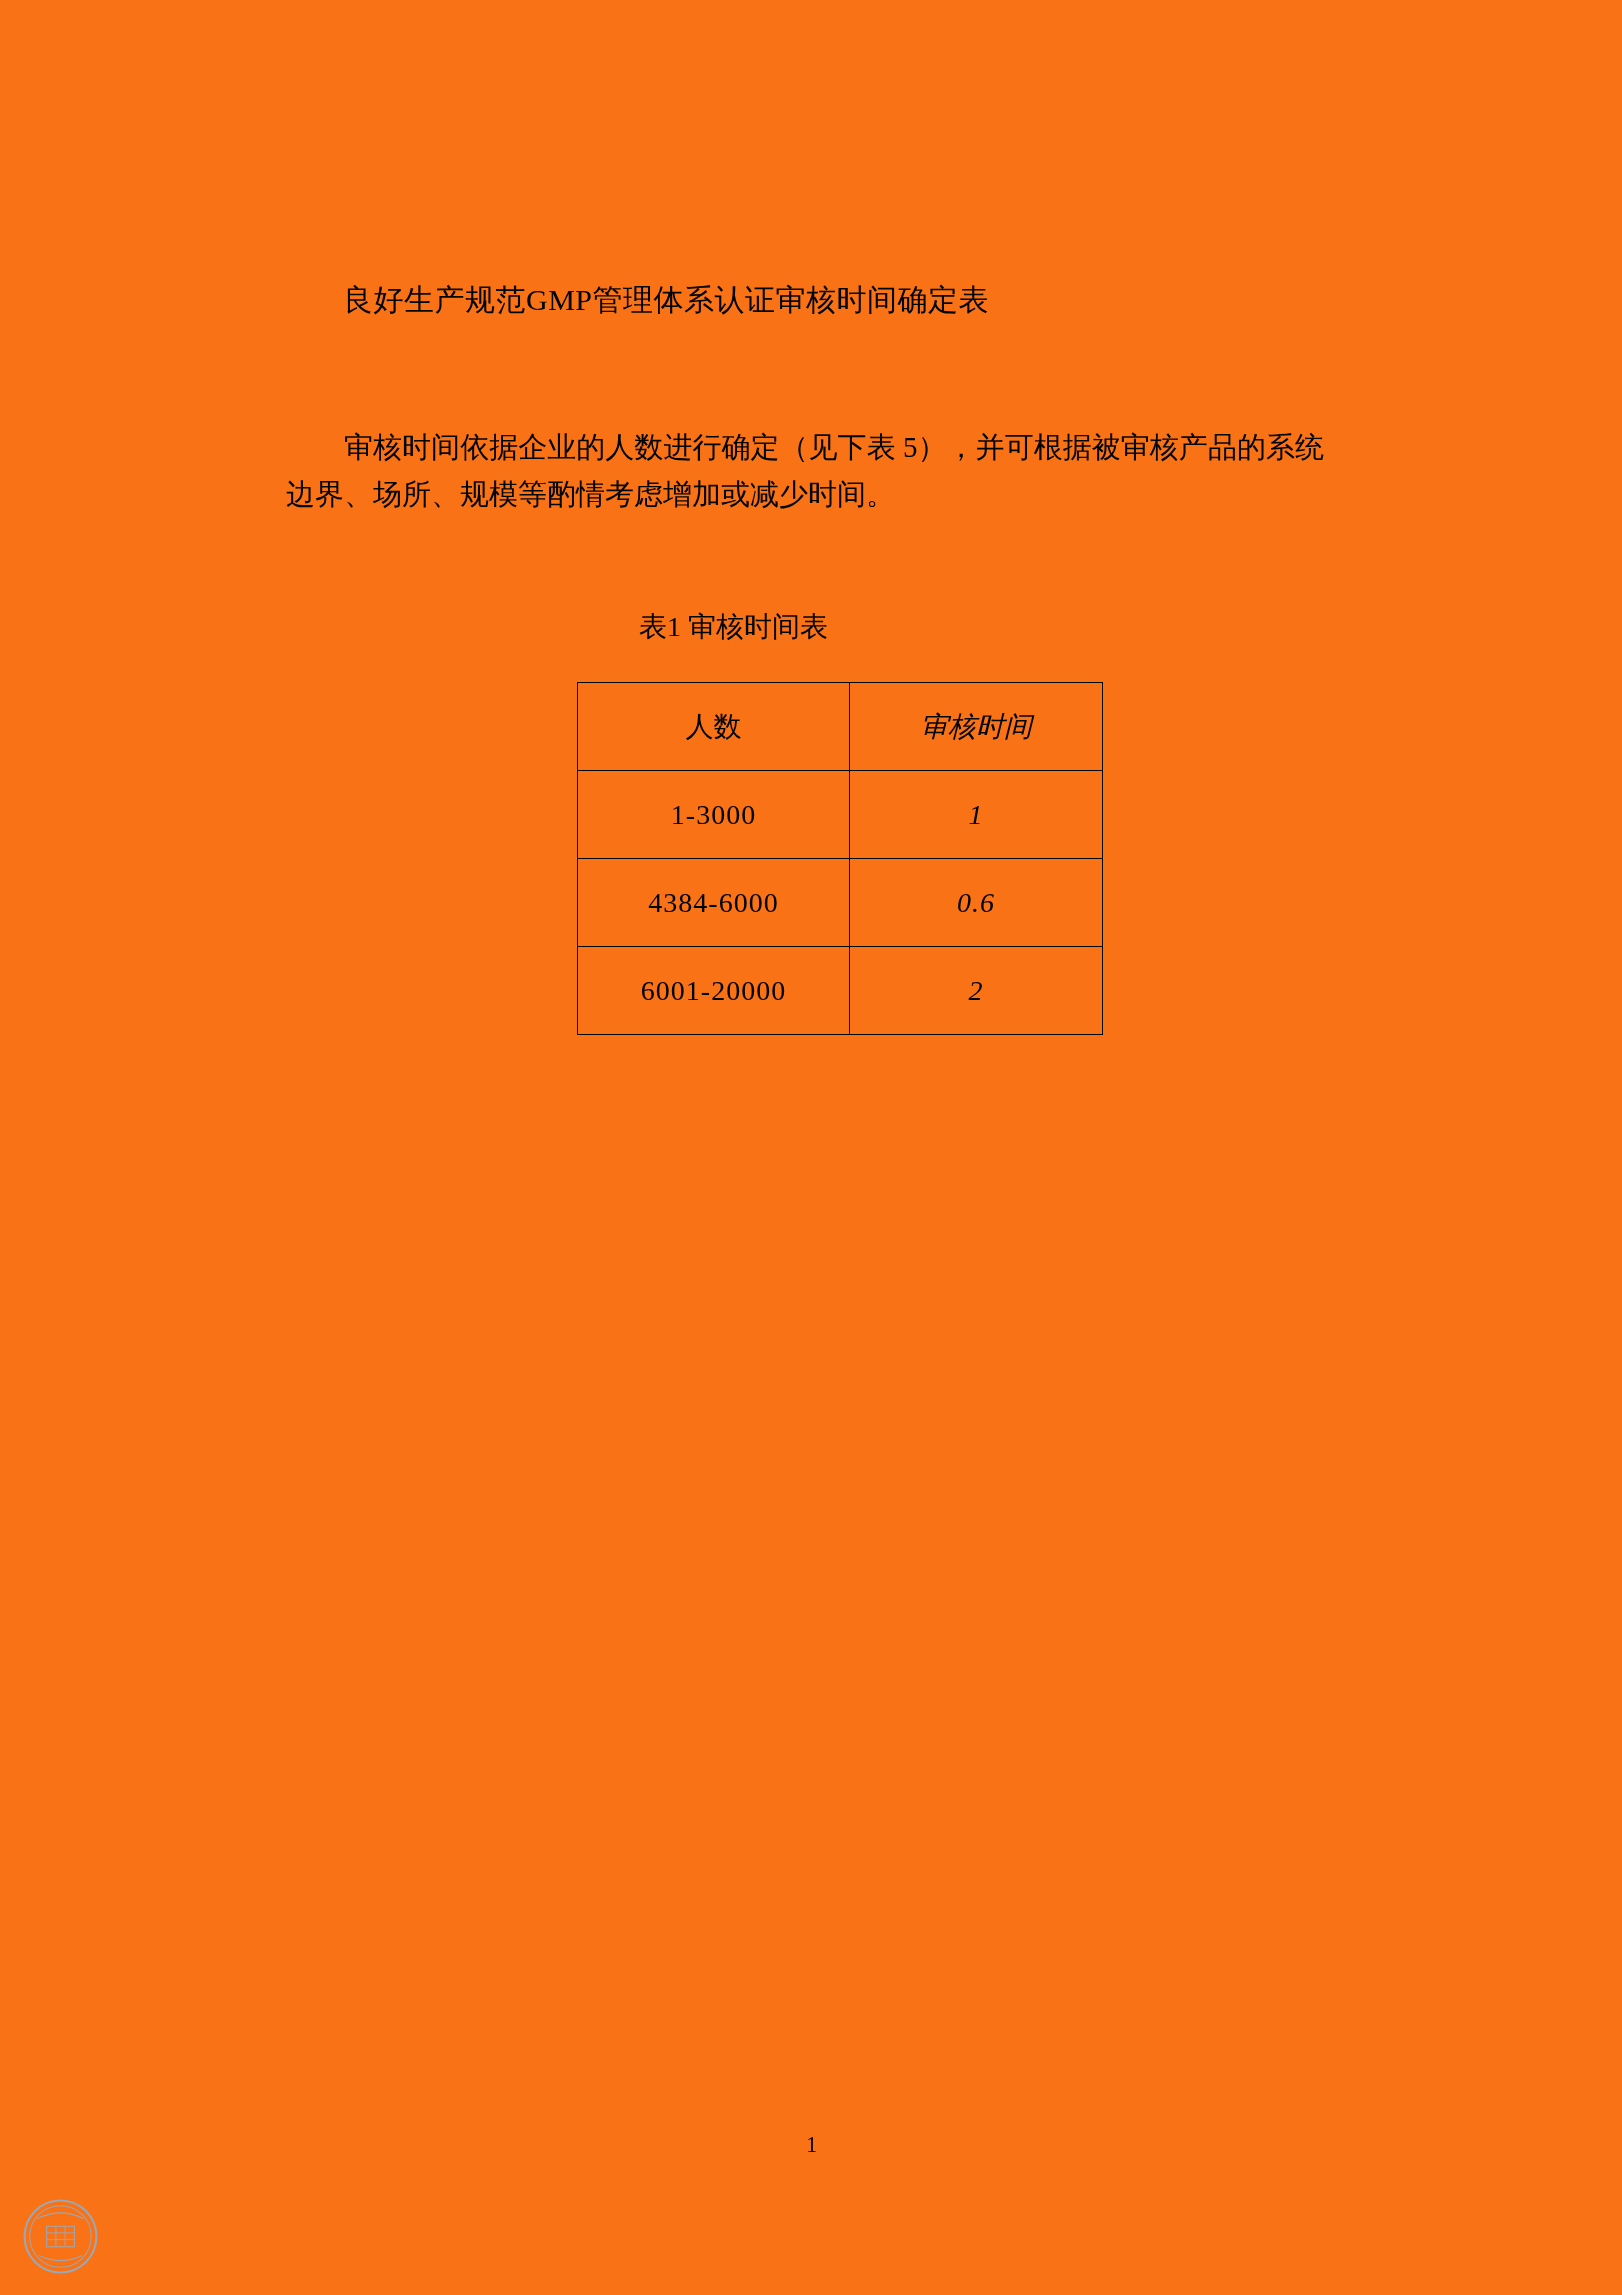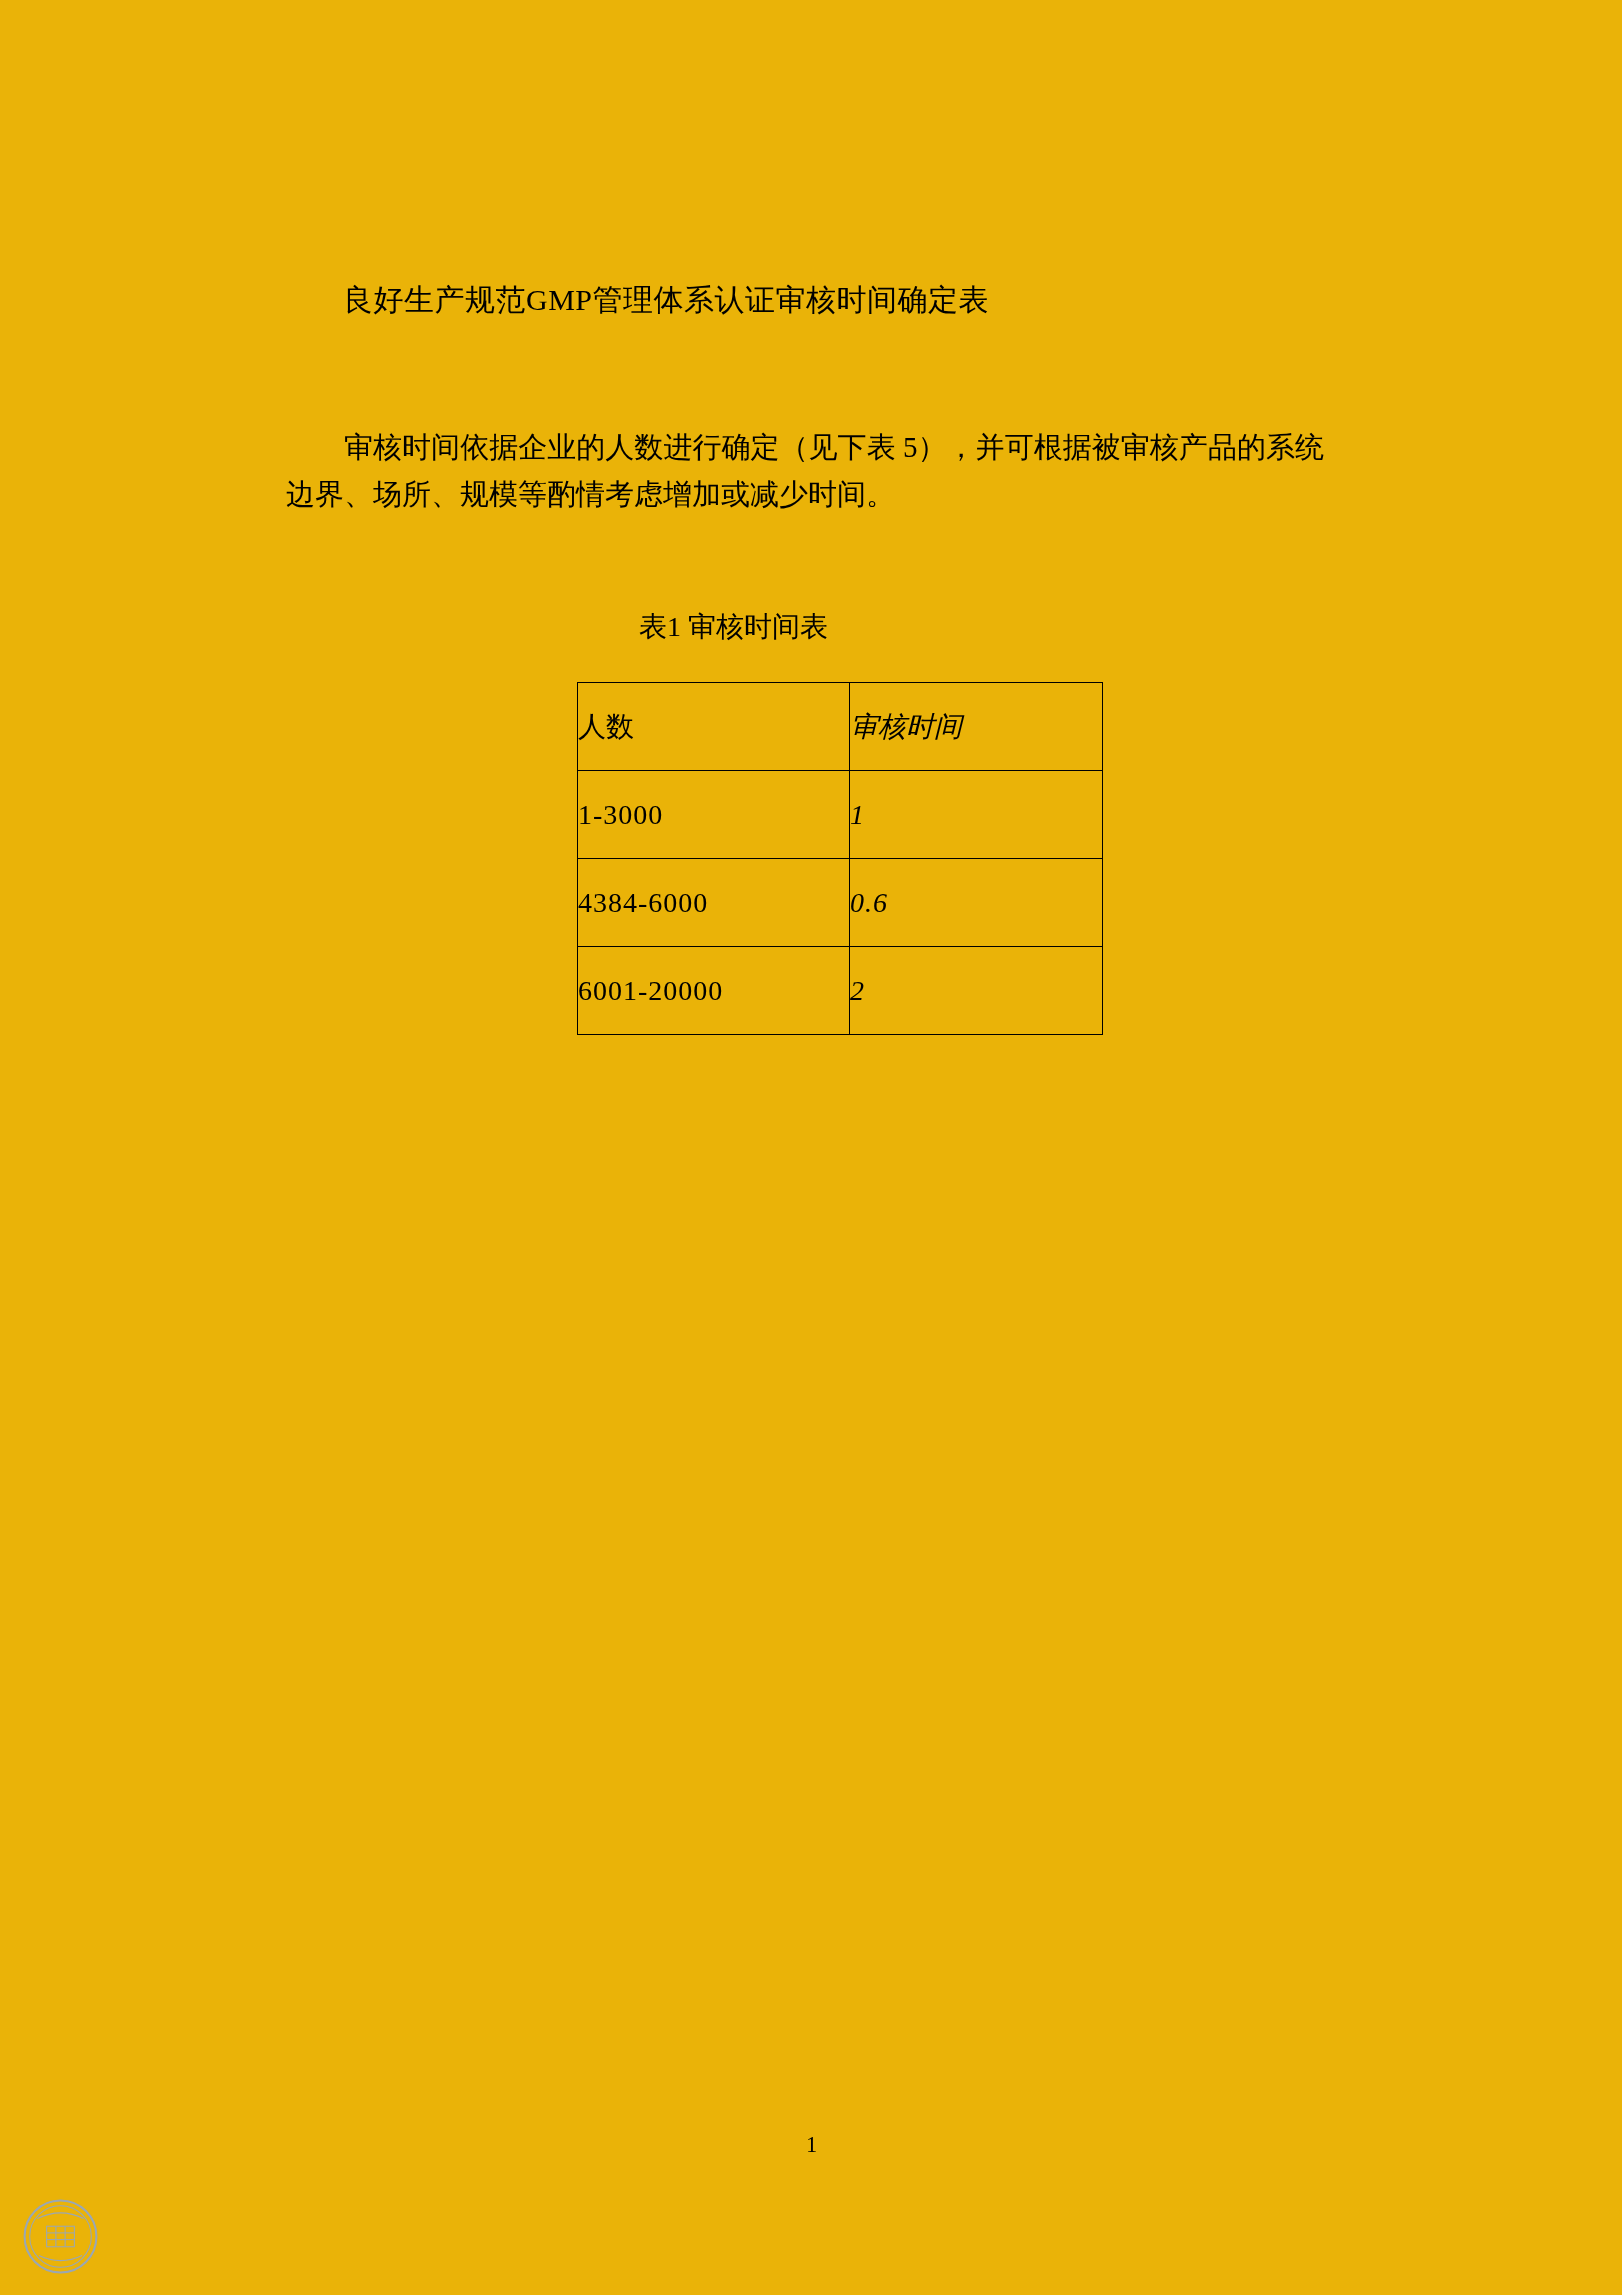--- a/index.html
+++ b/index.html
@@ -11,21 +11,21 @@
     width: 1623px;
     height: 2295px;
     position: relative;
     font-family: "Liberation Serif", serif;
     color: #000000;
     overflow: hidden;
   }
   .page {
     position: absolute;
     inset: 0;
-    background: #eab308;
+    background: #f97316;
     padding-left: 41px;
   }
   .doc-title {
     position: absolute;
     left: 343px;
     top: 280px;
     font-size: 30px;
     letter-spacing: 0.5px;
     white-space: nowrap;
   }
@@ -51,20 +51,21 @@
     position: absolute;
     left: 577px;
     top: 682px;
     width: 523px;
     border-collapse: collapse;
     table-layout: fixed;
   }
   table.audit-table td {
     border: 1.5px solid #000000;
     height: 87px;
+    text-align: center;
     vertical-align: middle;
     font-size: 28px;
     padding: 0;
   }
   table.audit-table td.col-left { width: 271px; }
   table.audit-table td.col-right { width: 252px; font-style: italic; }
   table.audit-table td.num {
     font-family: "Liberation Serif", serif;
     letter-spacing: 1px;
   }

